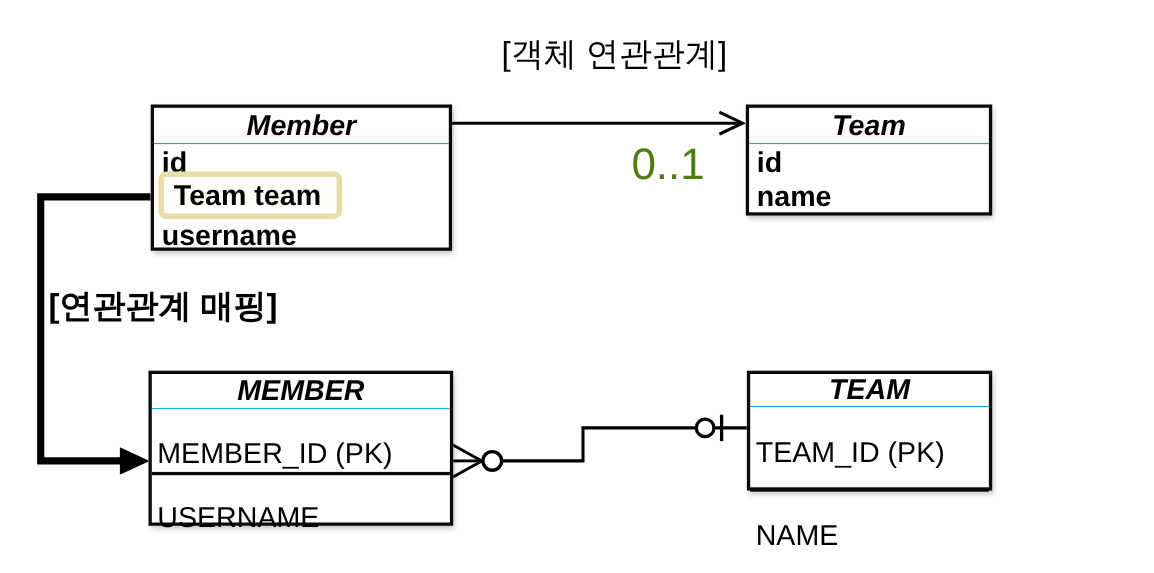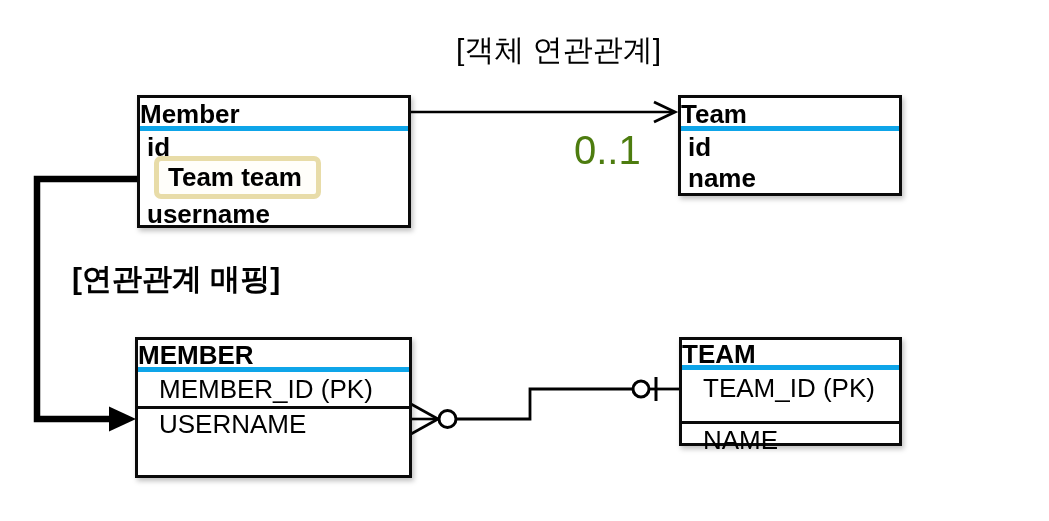--- a/index.html
+++ b/index.html
@@ -12,57 +12,59 @@
     overflow:hidden;
   }
   .svg-layer{position:absolute;left:0;top:0;width:1049px;height:521px;}
   .title{
     position:absolute;
     font-size:30px;
     line-height:1.15;
     white-space:nowrap;
     color:#000;
   }
-  .title.bold{font-weight:700;margin-left:28px;}
+  .title.bold{font-weight:700;}
   .multiplicity{
     position:absolute;
     font-size:40px;
     line-height:1;
     color:#4d7c0f;
   }
   .box{
     position:absolute;
     box-sizing:border-box;
     background:#fff;
     border:3px solid #0a0a0a;
     box-shadow:2px 3px 5px rgba(0,0,0,0.25);
   }
   .box-header{
     box-sizing:border-box;
-    border-bottom:5px solid #0ea5e9;
-    text-align:left;
+    border-bottom:1px solid #0ea5e9;
+    text-align:center;
     font-weight:700;
     font-size:26px;
     overflow:hidden;
+    font-style:italic;
   }
   .box-body{position:relative;}
   .field{
     position:absolute;
     left:7px;
     font-size:26px;
     line-height:27px;
     white-space:nowrap;
     font-weight:bold;
   }
   .row{
     box-sizing:border-box;
     font-size:26px;
-    padding-left:21px;
+    padding-left:5px;
     white-space:nowrap;
     overflow:hidden;
+    margin-top:23px;
   }
   .row.sep{border-bottom:3px solid #0a0a0a;}
   .row.bold{font-weight:700;}
   .highlight{
     position:absolute;
     box-sizing:border-box;
     border:5px solid #e8dca8;
     border-radius:7px;
     background:#fffefa;
     font-weight:700;
@@ -106,21 +108,21 @@
 
   <div class="title" style="left:421px;top:33px;margin-left:35px;">[객체 연관관계]</div>
   <div class="title bold" style="left:44px;top:262px;">[연관관계 매핑]</div>
 
   <div class="multiplicity" style="left:574px;top:130px;">0..1</div>
 
   <div class="box" style="left:137px;top:95px;width:274px;height:133px;">
     <div class="box-header" style="height:33px;line-height:32px;">Member</div>
     <div class="box-body" style="height:94px;">
       <div class="field" style="top:3px;">id</div>
-      <div class="highlight" style="left:14px;top:25px;">Team team</div>
+      <div class="highlight" style="left:4px;top:25px;">Team team</div>
       <div class="field" style="top:70px;">username</div>
     </div>
   </div>
 
   <div class="box" style="left:678px;top:95px;width:224px;height:101px;">
     <div class="box-header" style="height:33px;line-height:32px;">Team</div>
     <div class="box-body" style="height:62px;">
       <div class="field" style="top:3px;">id</div>
       <div class="field" style="top:34px;">name</div>
     </div>

